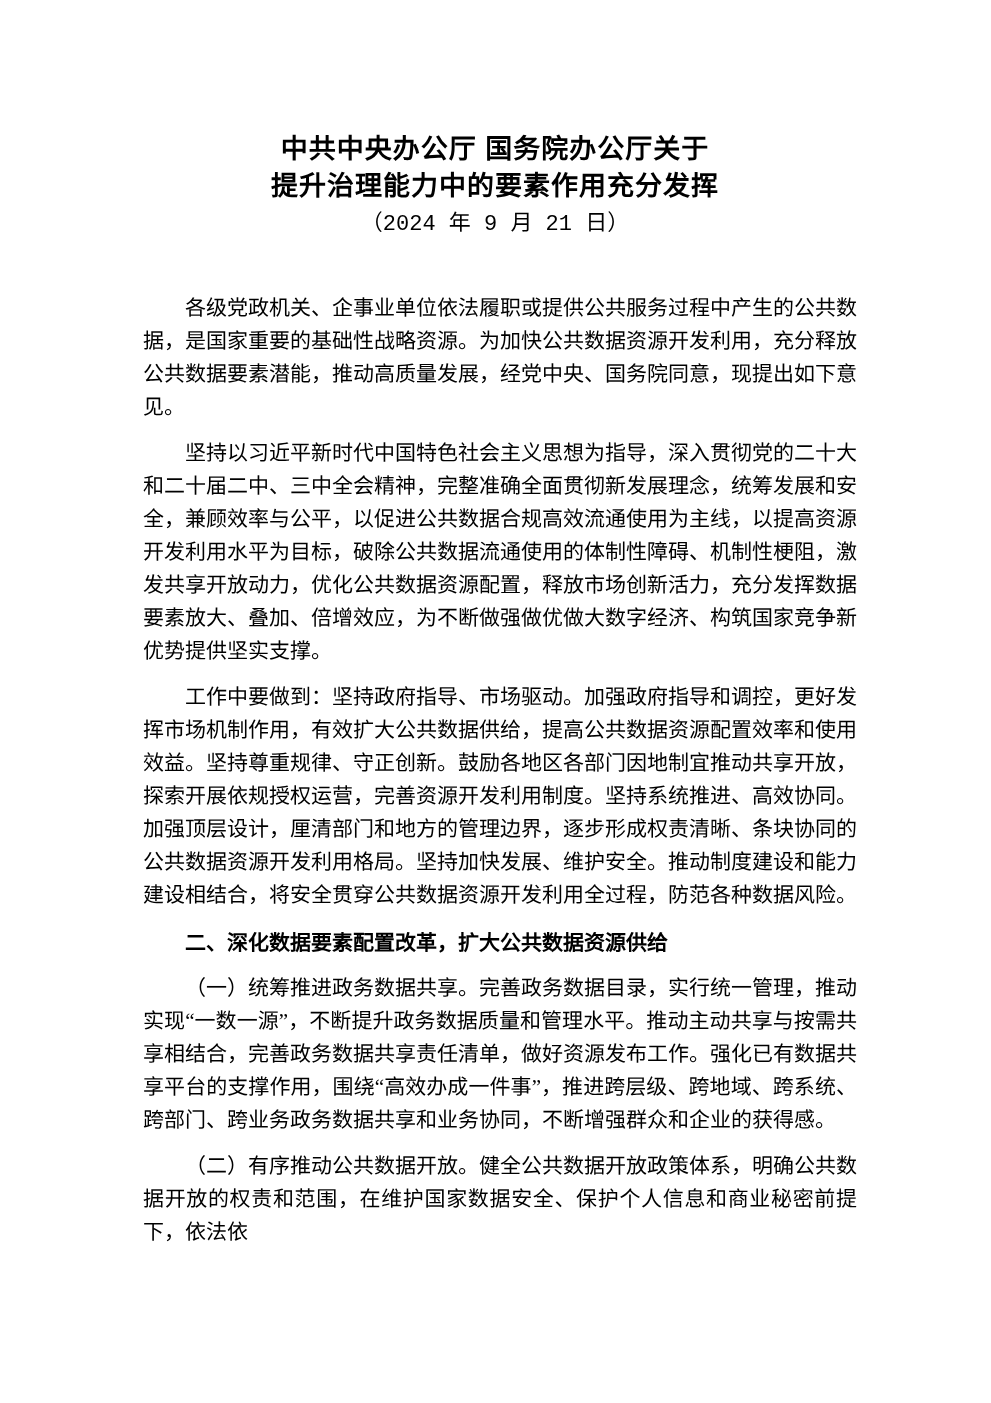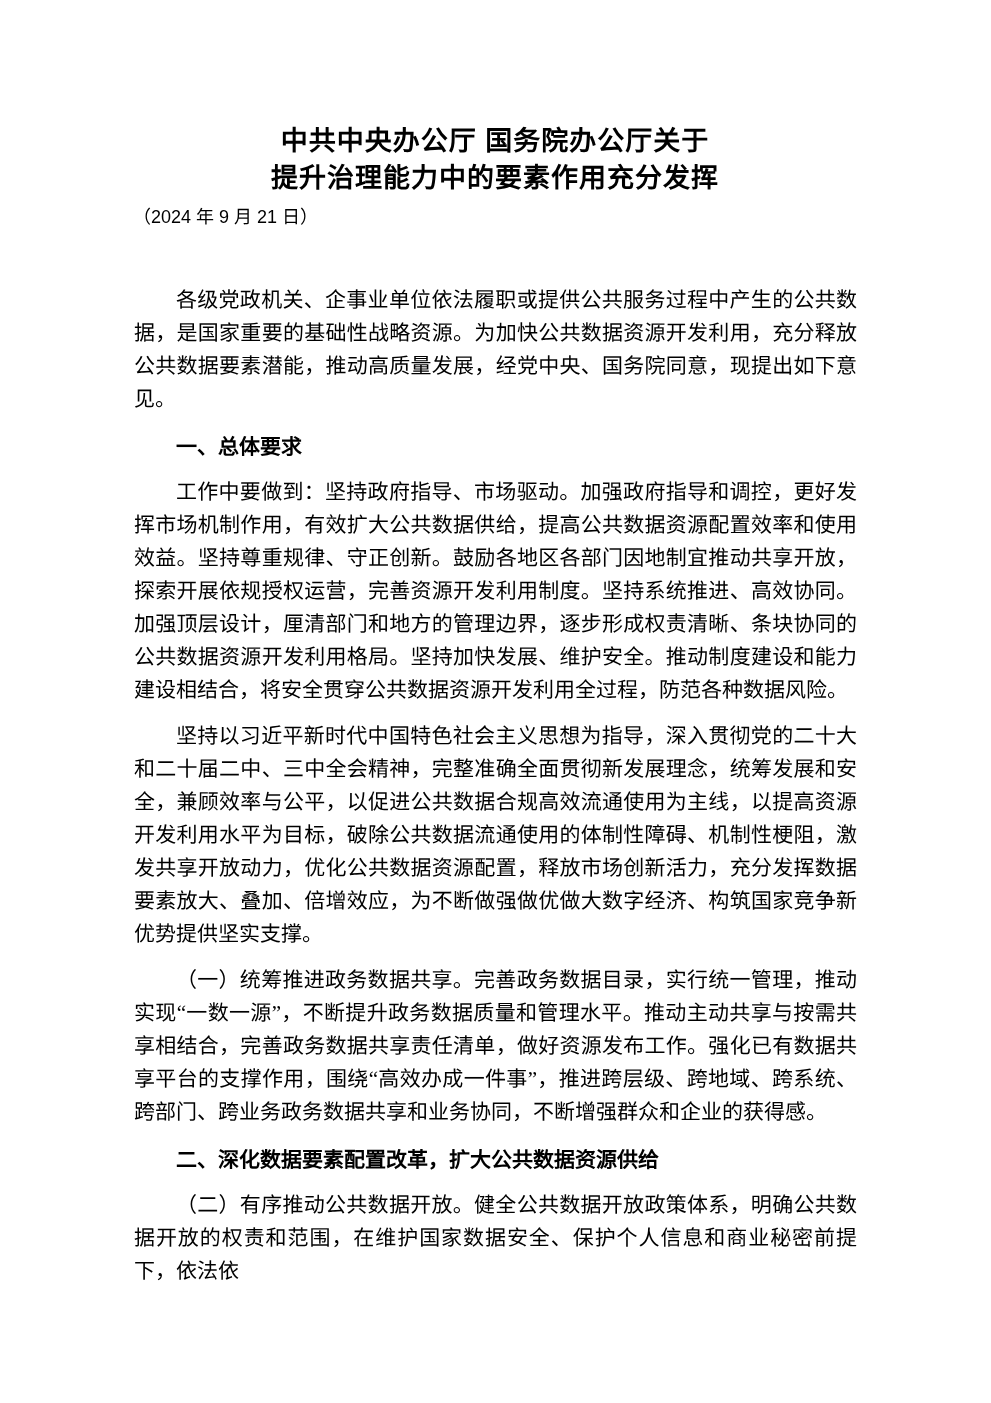--- a/index.html
+++ b/index.html
@@ -13,39 +13,39 @@
     height: 1403px;
     margin: 0 auto;
     background: #ffffff;
     box-sizing: border-box;
     padding: 123px 134px 0 133px;
     overflow: hidden;
     color: #000000;
     font-family: "Liberation Serif", "DejaVu Serif", serif;
   }
   .doc-title {
-    margin: 0;
+    margin: 8px;
     text-align: center;
     font-family: "Liberation Sans", "DejaVu Sans", sans-serif;
     font-weight: 700;
     font-size: 27px;
     line-height: 37px;
     letter-spacing: 1px;
   }
   .title-line { display: block; }
   .doc-date {
-    text-align: left;
-    font-size: 18px;
+    text-align: center;
+    font-size: 22px;
     line-height: 22px;
     margin-top: 9px;
-    font-family: Liberation Sans, sans-serif;
+    font-family: Liberation Mono, monospace;
   }
   .doc-body { margin-top: 56px; }
   .para {
-    margin: 0 0 13px 1px;
+    margin: 0 0 13px 10px;
     font-size: 21px;
     line-height: 33px;
     text-align: justify;
     text-indent: 2em;
     color: #000000;
   }
   .para.heading {
     font-family: "Liberation Sans", "DejaVu Sans", sans-serif;
     font-weight: 700;
     margin-top: 14px;
@@ -58,20 +58,19 @@
 <body>
 
 <div class="page">
   <h1 class="doc-title">
     <span class="title-line">中共中央办公厅 国务院办公厅关于</span>
     <span class="title-line">提升治理能力中的要素作用充分发挥</span>
   </h1>
   <div class="doc-date">（2024 年 9 月 21 日）</div>
   <div class="doc-body">
       <p class="para body-text">各级党政机关、企事业单位依法履职或提供公共服务过程中产生的公共数据，是国家重要的基础性战略资源。为加快公共数据资源开发利用，充分释放公共数据要素潜能，推动高质量发展，经党中央、国务院同意，现提出如下意见。</p>
-      <p class="para heading">一、总体要求</p>
+      <p class="para body-text">坚持以习近平新时代中国特色社会主义思想为指导，深入贯彻党的二十大和二十届二中、三中全会精神，完整准确全面贯彻新发展理念，统筹发展和安全，兼顾效率与公平，以促进公共数据合规高效流通使用为主线，以提高资源开发利用水平为目标，破除公共数据流通使用的体制性障碍、机制性梗阻，激发共享开放动力，优化公共数据资源配置，释放市场创新活力，充分发挥数据要素放大、叠加、倍增效应，为不断做强做优做大数字经济、构筑国家竞争新优势提供坚实支撑。</p>
       <p class="para body-text">工作中要做到：坚持政府指导、市场驱动。加强政府指导和调控，更好发挥市场机制作用，有效扩大公共数据供给，提高公共数据资源配置效率和使用效益。坚持尊重规律、守正创新。鼓励各地区各部门因地制宜推动共享开放，探索开展依规授权运营，完善资源开发利用制度。坚持系统推进、高效协同。加强顶层设计，厘清部门和地方的管理边界，逐步形成权责清晰、条块协同的公共数据资源开发利用格局。坚持加快发展、维护安全。推动制度建设和能力建设相结合，将安全贯穿公共数据资源开发利用全过程，防范各种数据风险。</p>
-      <p class="para body-text">坚持以习近平新时代中国特色社会主义思想为指导，深入贯彻党的二十大和二十届二中、三中全会精神，完整准确全面贯彻新发展理念，统筹发展和安全，兼顾效率与公平，以促进公共数据合规高效流通使用为主线，以提高资源开发利用水平为目标，破除公共数据流通使用的体制性障碍、机制性梗阻，激发共享开放动力，优化公共数据资源配置，释放市场创新活力，充分发挥数据要素放大、叠加、倍增效应，为不断做强做优做大数字经济、构筑国家竞争新优势提供坚实支撑。</p>
+      <p class="para heading">二、深化数据要素配置改革，扩大公共数据资源供给</p>
       <p class="para body-text">（一）统筹推进政务数据共享。完善政务数据目录，实行统一管理，推动实现“一数一源”，不断提升政务数据质量和管理水平。推动主动共享与按需共享相结合，完善政务数据共享责任清单，做好资源发布工作。强化已有数据共享平台的支撑作用，围绕“高效办成一件事”，推进跨层级、跨地域、跨系统、跨部门、跨业务政务数据共享和业务协同，不断增强群众和企业的获得感。</p>
-      <p class="para heading">二、深化数据要素配置改革，扩大公共数据资源供给</p>
       <p class="para body-text">（二）有序推动公共数据开放。健全公共数据开放政策体系，明确公共数据开放的权责和范围，在维护国家数据安全、保护个人信息和商业秘密前提下，依法依</p>
     </div>
 </div>
 
 </body></html>

